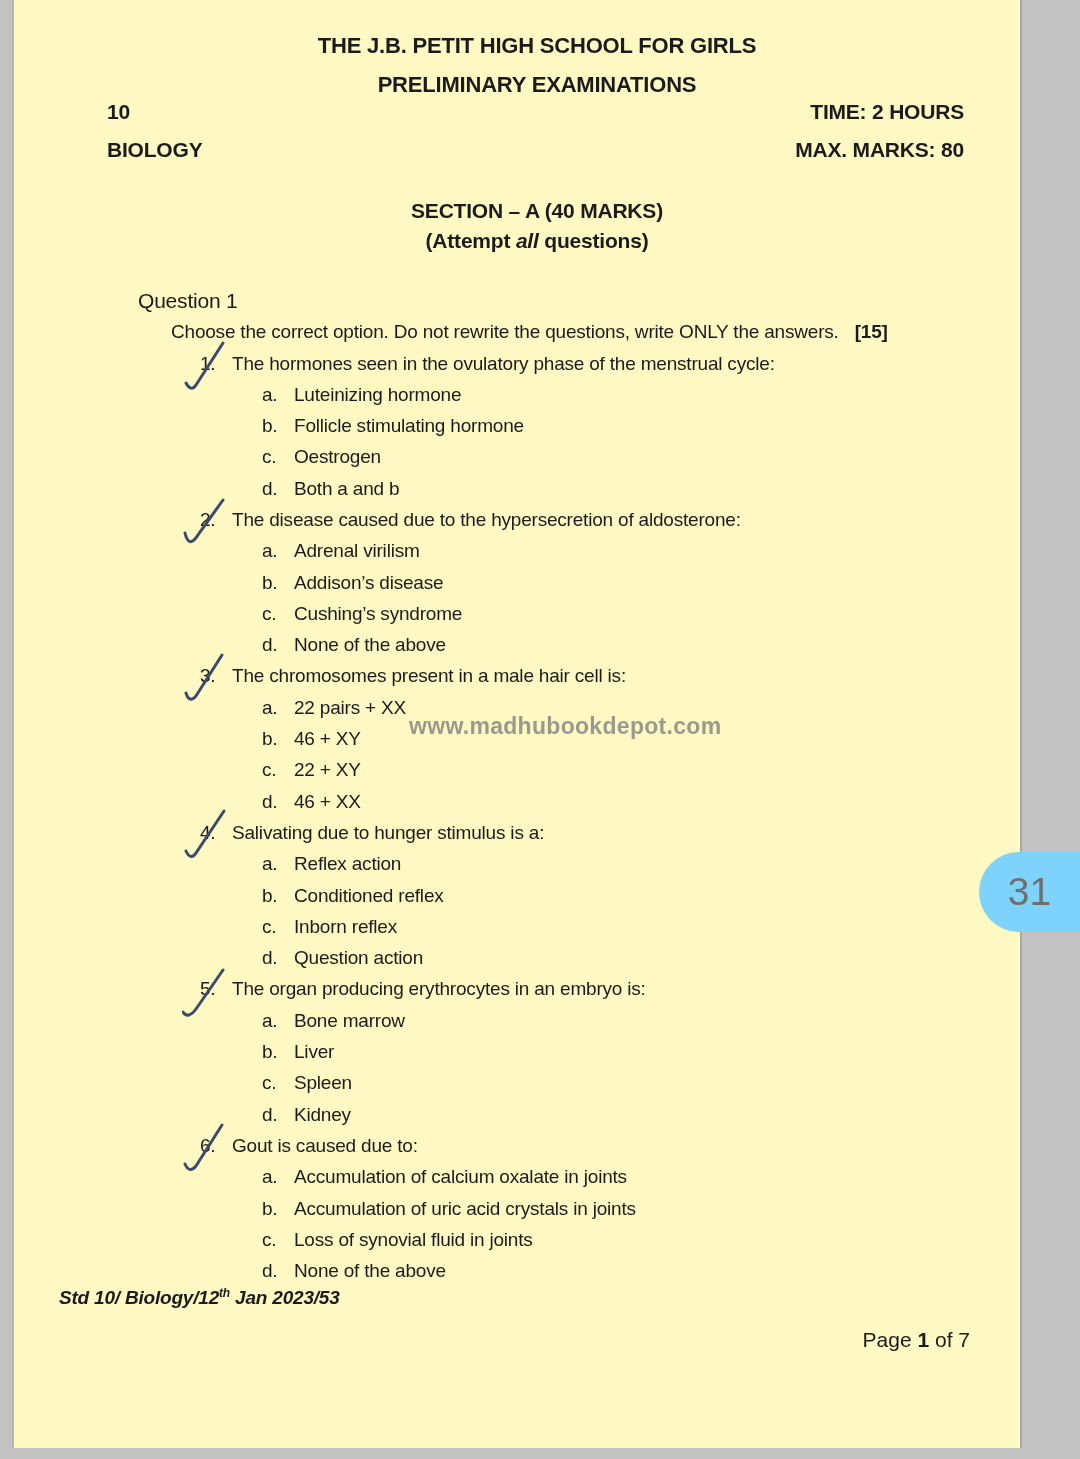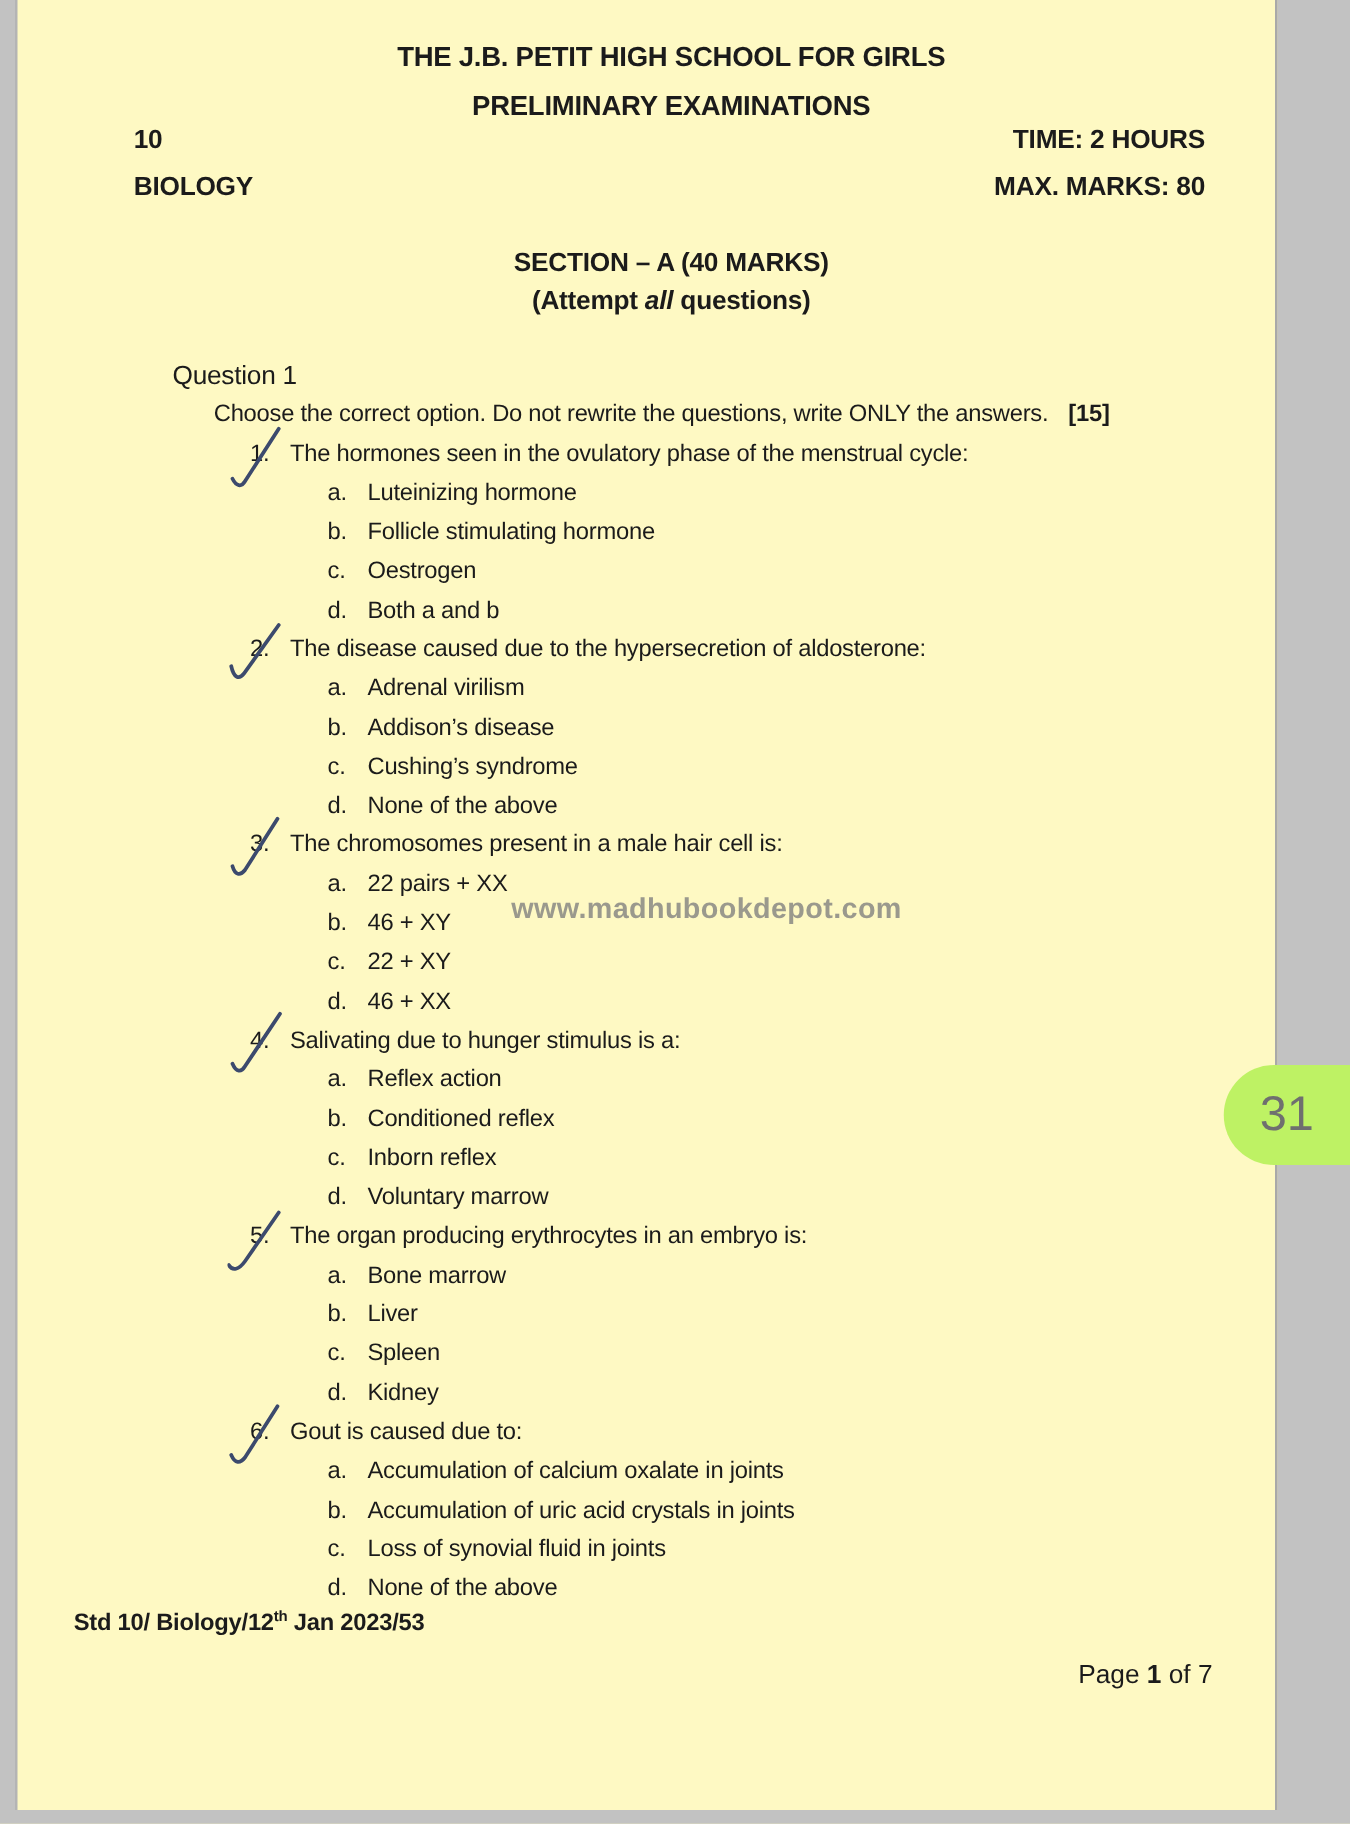--- a/index.html
+++ b/index.html
@@ -35,27 +35,27 @@
   .opt-line{display:flex;margin-left:124px;line-height:31.3px;}
   .opt-letter{width:32px;flex:0 0 32px;}
   
   .tick{position:absolute;left:-18px;top:-14px;width:46px;height:58px;pointer-events:none;}
   .tick path{stroke:#3c4a6d;stroke-width:3;fill:none;stroke-linecap:round;}
   
   .watermark{position:absolute;left:395px;top:713px;font-size:23px;font-weight:bold;
     color:rgba(125,125,125,0.78);letter-spacing:0.3px;}
   
   .footer-left{position:absolute;left:45px;top:1286px;font-size:19px;
-    font-weight:bold;letter-spacing:-0.2px;}
+    font-style:italic;font-weight:bold;letter-spacing:-0.2px;}
   .footer-left sup{font-size:12px;}
   .footer-right{position:absolute;right:50px;top:1328px;font-size:21px;text-align:right;}
   .footer-right .pg-num{font-weight:bold;}
   
   .page-badge{position:absolute;right:0;top:852px;width:101px;height:80px;
-    background:#bef264;border-radius:42px 0 0 42px;display:flex;align-items:center;
+    background:#7dd3fc;border-radius:42px 0 0 42px;display:flex;align-items:center;
     justify-content:center;font-size:39px;color:#6f6f6f;z-index:5;}
   
 </style>
 </head>
 <body>
 
 <div class="page">
 
   <div class="school-head">
     <div>THE J.B. PETIT HIGH SCHOOL FOR GIRLS</div>
@@ -164,21 +164,21 @@
     <div class="opt-line">
         <span class="opt-letter">b.</span>
         <span>Conditioned reflex</span>
       </div>
     <div class="opt-line">
         <span class="opt-letter">c.</span>
         <span>Inborn reflex</span>
       </div>
     <div class="opt-line">
         <span class="opt-letter">d.</span>
-        <span>Voluntary marrow</span>
+        <span>Question action</span>
       </div>
 
     <div class="q-line">
       <span class="q-num"><svg class="tick" viewBox="0 0 46 58">
             <path d="M1,53 C4,58 9,57 14,50 L41,11"></path>
           </svg><span>5.</span></span>
       <span class="q-text">The organ producing erythrocytes in an embryo is:</span>
     </div>
     <div class="opt-line">
         <span class="opt-letter">a.</span>

